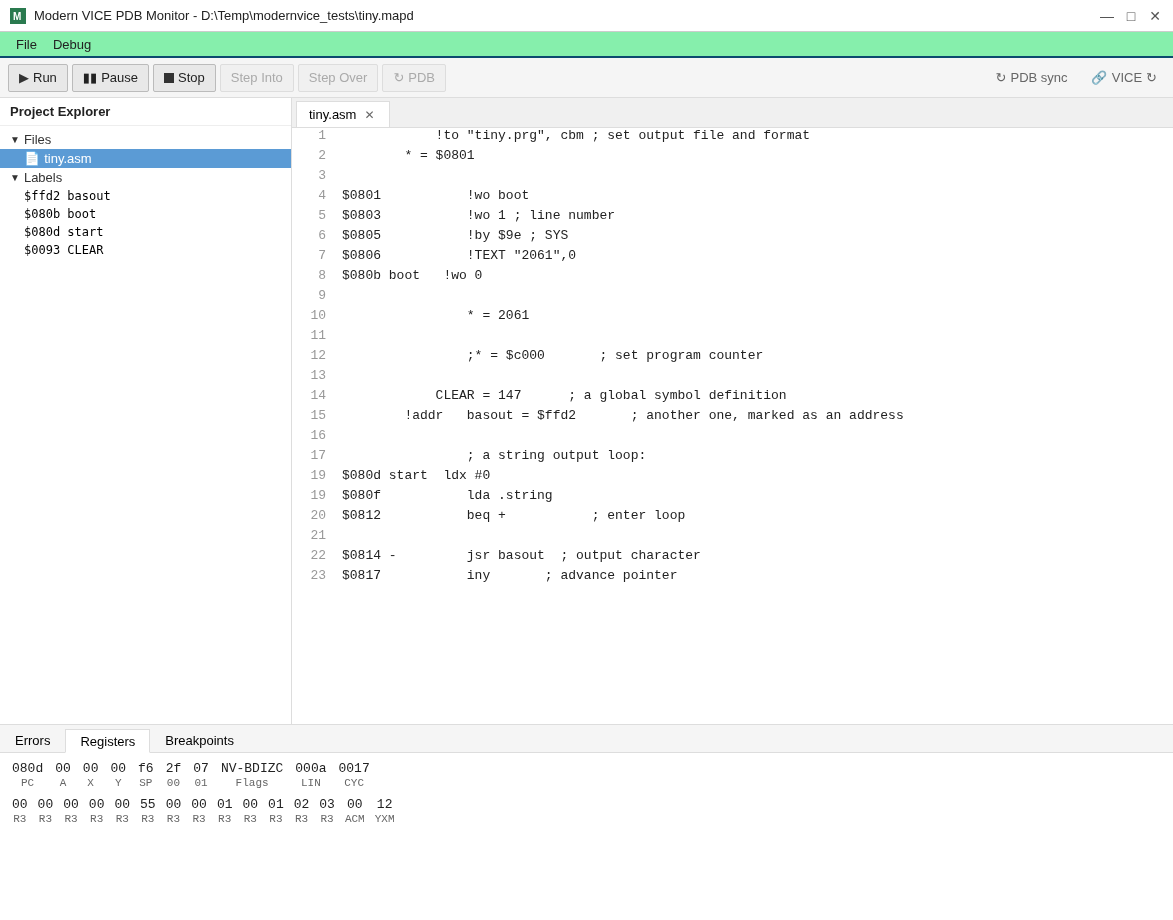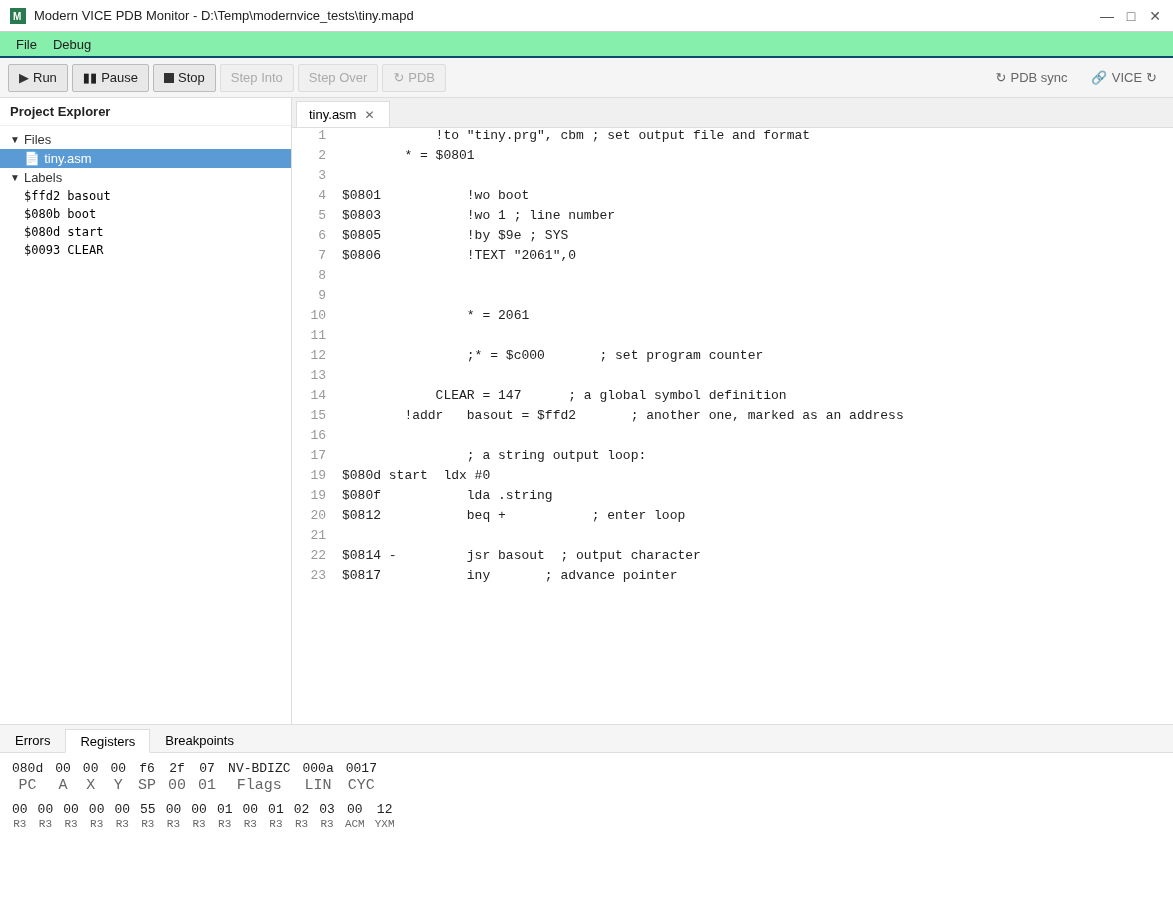--- a/index.html
+++ b/index.html
@@ -276,21 +276,21 @@
       align-items: center;
     }
     .reg-value {
       font-family: 'Courier New', monospace;
       font-size: 13px;
       color: #222;
       font-weight: normal;
     }
     .reg-label {
       font-family: 'Courier New', monospace;
-      font-size: 15px;
+      font-size: 11px;
       color: #666;
       margin-top: 1px;
     }
     .registers-row-2 {
       display: flex;
       gap: 10px;
       flex-wrap: wrap;
       margin-top: 8px;
     }
     .reg-group-sm .reg-value {
@@ -433,20 +433,21 @@
         <div class="code-line">
           <span class="line-number">6</span>
           <span class="line-content">$0805           !by $9e ; SYS</span>
         </div>
         <div class="code-line">
           <span class="line-number">7</span>
           <span class="line-content">$0806           !TEXT "2061",0</span>
         </div>
         <div class="code-line">
           <span class="line-number">8</span>
+          <span class="line-content">$080b boot   !wo 0</span>
         </div>
         <div class="code-line">
           <span class="line-number">9</span>
           <span class="line-content"></span>
         </div>
         <div class="code-line">
           <span class="line-number">10</span>
           <span class="line-content">                * = 2061</span>
         </div>
         <div class="code-line">

